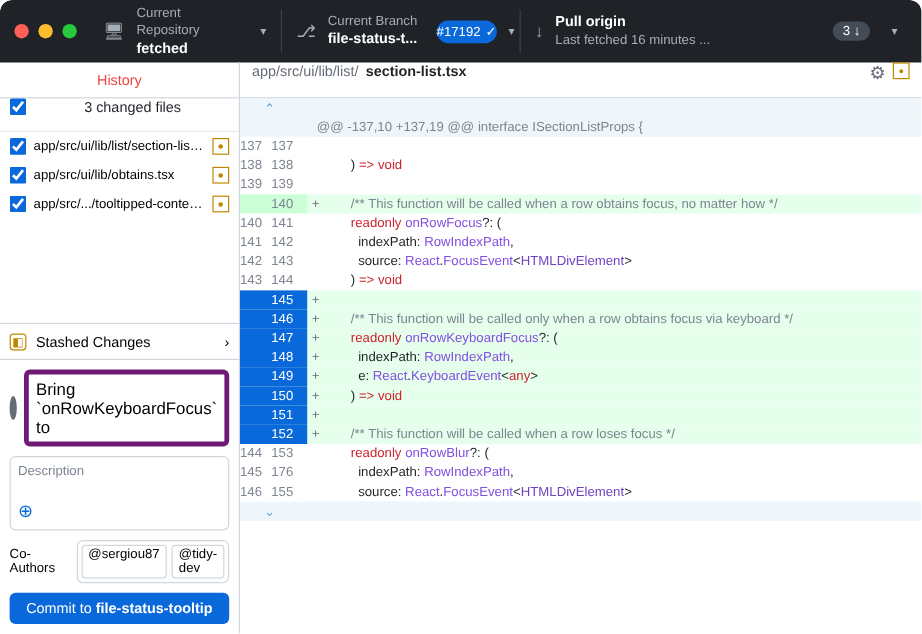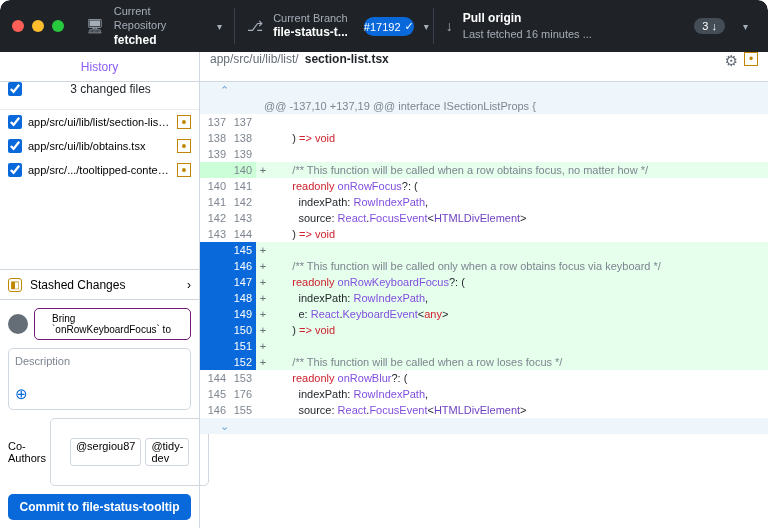--- a/index.html
+++ b/index.html
@@ -14,50 +14,50 @@
 .divider{width:1px;height:36px;background:#38414b}
 .chev{color:#a5adb7;font-size:10px;margin-left:8px}
 .pill{background:#0969da;color:#fff;font-size:11px;padding:3px 0;border-radius:14px;display:inline-flex;align-items:flex-end;gap:4px}
 .pill .chk{font-size:11px}
 .badge{background:#444c56;color:#fff;font-size:11px;padding:2px 8px;border-radius:10px}
 .pillgrp{display:flex;align-items:center;gap:8px;padding:0 4px}
 .pillgrp .chev{margin-left:2px}
 .main{display:flex;flex:1;min-height:0}
 .sidebar{width:200px;border-right:1px solid #d0d7de;display:flex;flex-direction:column;min-height:0}
 .tabs{display:flex;border-bottom:1px solid #d0d7de;height:30px}
-.tab{flex:1;display:flex;align-items:center;justify-content:center;gap:6px;font-size:12px;color:#8b5cf6;cursor:pointer}
+.tab{flex:1;display:flex;align-items:center;justify-content:center;gap:6px;font-size:12px;color:#ef4444;cursor:pointer}
 .tab.sel{color:#1f2328;border-bottom:2px solid #0969da;font-weight:500}
 .tab .cnt{background:#e6e9ec;border-radius:8px;padding:0 6px;font-size:11px}
 .filehdr{display:flex;align-items:flex-start;height:28px;padding:0 8px;font-size:12px;color:#1f2328;gap:8px;border-bottom:1px solid #e8ebef}
 .filehdr .txt{flex:1;text-align:center}
 .filerow{display:flex;align-items:center;height:24px;padding:0 8px;font-size:11px;gap:6px;cursor:pointer}
 input[type=checkbox]{accent-color:#0969da;width:14px;height:14px}
 .mbox{width:14px;height:14px;border:1px solid #bf8700;display:flex;align-items:center;justify-content:center;color:#bf8700;font-size:14px;line-height:1}
 .fname{flex:1;white-space:nowrap;overflow:hidden;text-overflow:ellipsis}
 .stash{border-top:1px solid #d0d7de;display:flex;align-items:center;height:30px;padding:0 8px;font-size:12px;gap:8px;cursor:pointer}
 .stash .sicon{width:14px;height:14px;border:1px solid #bf8700;border-radius:3px;color:#bf8700;display:flex;align-items:center;justify-content:center;font-size:10px}
 .commit{border-top:1px solid #d0d7de;padding:8px;font-size:12px;display:flex;flex-direction:column;gap:8px}
 .summ-row{display:flex;align-items:center;gap:6px}
 .avatar{width:20px;height:20px;border-radius:50%;background:#656d76}
-.summ{flex:1;border:1px solid #701a75;border-radius:5px;padding:4px 17px;font-size:10px}
+.summ{flex:1;border:4px solid #701a75;border-radius:5px;padding:4px 6px;font-size:14px}
 .desc{border:1px solid #d0d7de;border-radius:5px;padding:6px;height:62px;font-size:11px;color:#7d8590;display:flex;flex-direction:column;justify-content:space-between}
 .add-coauthor{color:#0969da;font-size:15px}
 .coauth{display:flex;align-items:center;gap:4px;font-size:11px}
 .coauth .chip{border:1px solid #d0d7de;border-radius:3px;padding:1px 5px;font-size:11px}
-.coauth-wrap{border:1px solid #d0d7de;border-radius:5px;padding:19px;display:flex;gap:4px;flex:1}
-.commit-btn{background:#0969da;color:#fff;border:none;border-radius:5px;padding:6px;font-size:12px;font-weight:700;cursor:pointer}
+.coauth-wrap{border:1px solid #d0d7de;border-radius:5px;padding:3px;display:flex;gap:4px;flex:1}
+.commit-btn{background:#0969da;color:#fff;border:none;border-radius:5px;padding:6px;font-size:12px;font-weight:400;cursor:pointer}
 .content{flex:1;display:flex;flex-direction:column;min-width:0}
 .bcrumb{height:30px;display:flex;align-items:flex-start;padding:0 10px;font-size:12px;border-bottom:1px solid #d0d7de;color:#656d76;gap:6px}
 .bcrumb .strong{color:#1f2328;font-weight:600}
 .bcrumb .sp{flex:1}
 .gear{color:#656d76;font-size:15px;cursor:pointer}
 .sqbr{width:14px;height:14px;border:1px solid #bf8700;color:#bf8700;display:flex;align-items:center;justify-content:center;font-size:12px}
 .diff{flex:1;overflow:auto;font-family:SFMono-Regular,Menlo,monospace;font-size:11px}
 .ln{display:flex;height:16px;line-height:16px;white-space:pre}
-.gut{width:56px;min-width:56px;text-align:right;color:#7d8590;background:#fff;display:flex;padding-right:4px}
+.gut{width:56px;min-width:56px;color:#7d8590;background:#fff;display:flex;padding-right:4px}
 .gut span{flex:1}
 .expand{background:#eef6fb;height:16px;display:flex;align-items:center;padding-left:20px;color:#6aa3d8}
 .hunk{color:#7d8590;background:#eef6fb;padding-left:8px;flex:1}
 .mk{width:14px;text-align:center;color:#656d76}
 .code{flex:1;padding-left:4px;color:#1f2328}
 .ln.add{background:#e6ffec}
 .ln.add .gut{background:#ccffd8}
 .ln.addF{background:#e6ffec}
 .ln.addF .gut{background:#0969da;color:#fff}
 .ln.ctx{}

